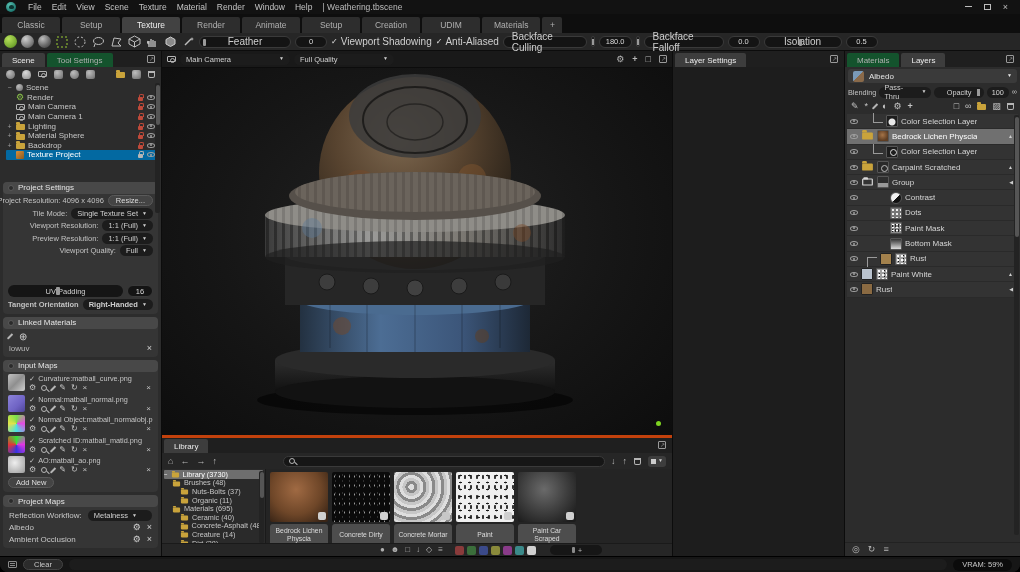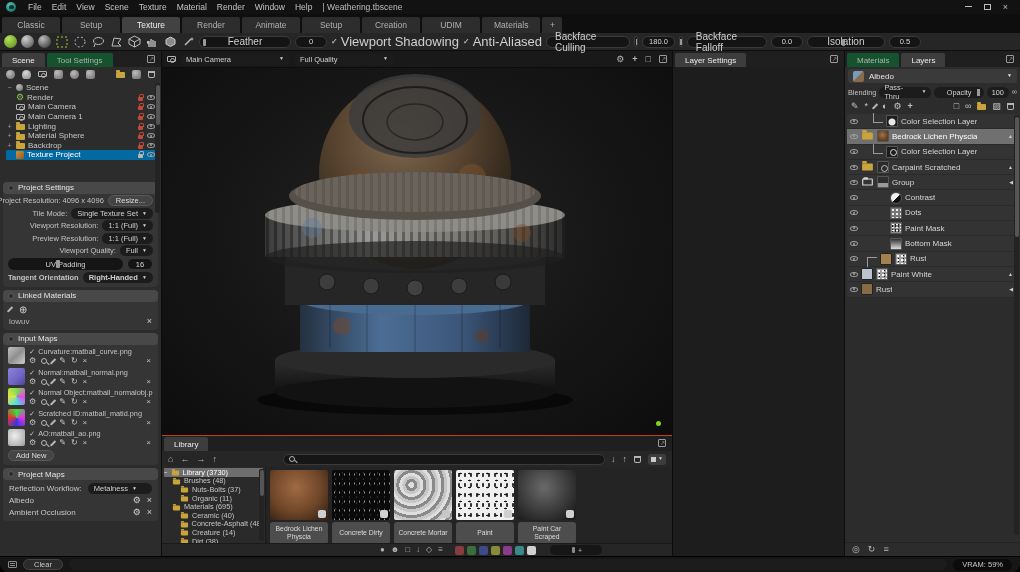--- a/index.html
+++ b/index.html
@@ -59,21 +59,21 @@
   .toolbar{height:18px;background:#262626;display:flex;align-items:center;padding:0 4px;gap:4px;border-bottom:1px solid #0c0c0c;}
   .tool-sph{width:13px;height:13px;border-radius:50%;}
   .sph-green{background:radial-gradient(circle at 35% 30%,#b6e05a,#76a831 65%,#3f6414);}
   .sph-gray{background:radial-gradient(circle at 35% 30%,#cfcfcf,#7e7e7e 60%,#3a3a3a);}
   .sph-dark{background:radial-gradient(circle at 35% 30%,#bdbdbd,#6a6a6a 55%,#2e2e2e);}
   .tool-svg{width:14px;height:14px;display:flex;align-items:center;justify-content:center;}
   .pill{height:12px;background:#141414;border:1px solid #3a3a3a;border-radius:7px;display:flex;align-items:center;justify-content:center;font-size:10px;color:#cfcfcf;position:relative;padding:0 8px;}
   .pill .handle{position:absolute;left:3px;top:2px;width:3px;height:7px;background:#9a9a9a;border-radius:1px;}
   .pill .handle.mid{left:45%;}
   .valbox{height:12px;min-width:32px;background:#141414;border:1px solid #3a3a3a;border-radius:7px;display:flex;align-items:center;justify-content:center;font-size:7.5px;color:#dadada;padding:0 6px;}
-  .chk{display:flex;align-items:center;gap:3px;font-size:13px;color:#cfcfcf;}
+  .chk{display:flex;align-items:center;gap:3px;font-size:10px;color:#cfcfcf;}
   .chk .g-check{color:#e0e0e0;font-size:8px;}
   .slide-handle{width:4px;height:11px;background:#1a1a1a;border:1px solid #3a3a3a;border-radius:2px;position:relative;}
   .slide-handle::before{content:"";position:absolute;left:0.5px;top:1.5px;width:1.5px;height:6px;background:#9a9a9a;}
 
   
   .main{display:flex;height:505px;}
   .left-panel{width:162px;background:#2c2c2c;border-right:1px solid #0c0c0c;position:relative;overflow:hidden;font-size:8px;}
   .center-col{width:510px;display:flex;flex-direction:column;background:#151515;}
   .mid-panel{width:173px;background:#1d1d1d;border-left:1px solid #0c0c0c;border-right:1px solid #0c0c0c;}
   .right-panel{width:175px;background:#2c2c2c;position:relative;overflow:hidden;}
@@ -101,21 +101,21 @@
   .ic-paint{width:8px;height:8px;background:linear-gradient(135deg,#d88f3a,#8a5a20);border-radius:1px;}
   .scrollbar-v{position:absolute;width:5px;background:#232323;border-radius:2px;}
   .sb-handle{position:absolute;left:0.5px;width:4px;background:#555;border-radius:2px;}
 
   .sect{margin:3px 3px 0 3px;background:#353535;border-radius:4px;padding-bottom:4px;}
   .sect-h{height:12px;background:#484848;border-radius:4px;display:flex;align-items:center;gap:4px;padding:0 5px;color:#e4e4e4;font-size:8px;}
   .sect-h .dot{width:6px;height:6px;border-radius:50%;background:#2b2b2b;border:1px solid #5a5a5a;}
   .ps-row{display:flex;align-items:center;justify-content:flex-end;gap:4px;padding:1.5px 5px 0 5px;color:#c2c2c2;font-size:7.5px;white-space:nowrap;}
   .dd{height:11px;background:#1c1c1c;border-radius:6px;display:flex;align-items:center;gap:4px;padding:0 6px;color:#d0d0d0;font-size:7.5px;}
   .btn{height:11px;background:#444;border:1px solid #5a5a5a;border-radius:6px;display:flex;align-items:center;padding:0 7px;color:#ddd;font-size:7.5px;}
-  .uvrow{display:flex;align-items:center;gap:4px;padding:2px 5px 0 5px;}
+  .uvrow{display:flex;align-items:center;gap:4px;padding:2px 5px 0 5px;margin-top:27px;}
   .uvslider{flex:1;height:12px;background:#151515;border-radius:6px;position:relative;display:flex;align-items:center;justify-content:center;font-size:7.5px;color:#cfcfcf;}
   .uvslider .handle{position:absolute;left:48px;top:2px;width:4px;height:8px;background:#9a9a9a;border-radius:1px;}
 
   .lm-icons{display:flex;align-items:center;gap:8px;padding:3px 6px 1px 6px;color:#cfcfcf;font-size:9px;}
   .lm-item{display:flex;align-items:center;padding:1px 6px 0 6px;color:#b8b8b8;font-size:8px;}
   .lm-item .g-x{margin-left:auto;color:#cfcfcf;font-size:9px;}
 
   .im-row{display:flex;gap:4px;padding:2.5px 5px 0 5px;}
   .im-thumb{width:17px;height:17px;border-radius:2px;flex:none;}
   .im-t1{background:linear-gradient(135deg,#c2c2c2,#8f8f8f 50%,#d0d0d0);}
@@ -131,21 +131,21 @@
   .pm-row{display:flex;align-items:center;gap:6px;padding:2.5px 6px 0 6px;color:#c6c6c6;font-size:8px;}
   .pm-row .ic{margin-left:auto;display:flex;gap:6px;align-items:center;color:#cfcfcf;font-size:9px;}
 
   
   .vp-header{height:17px;background:#191919;display:flex;align-items:center;gap:4px;padding:0 5px;border-bottom:1px solid #0c0c0c;}
   .vp-header .rt{margin-left:auto;display:flex;gap:8px;align-items:center;color:#b8b8b8;font-size:9px;}
   .viewport{position:relative;height:367px;background:radial-gradient(ellipse at 50% 45%,#232323 0%,#161616 55%,#0d0d0d 100%);overflow:hidden;}
   .vp-dot{position:absolute;right:11px;bottom:9px;width:5px;height:5px;border-radius:50%;background:#7ed321;}
 
   
-  .library{height:121px;background:#242424;border-top:1px solid #c2410c;display:flex;flex-direction:column;}
+  .library{height:121px;background:#242424;border-top:3px solid #c2410c;display:flex;flex-direction:column;}
   .lib-toolrow{height:16px;display:flex;align-items:center;gap:6px;padding:0 6px;background:#262626;}
   .lib-nav{display:flex;gap:7px;align-items:center;color:#b8b8b8;font-size:9px;}
   .lib-search{flex:1;height:11px;margin-left:60px;background:#161616;border:1px solid #3a3a3a;border-radius:6px;display:flex;align-items:center;gap:4px;padding:0 5px;}
   .lib-search input{flex:1;background:transparent;border:none;outline:none;color:#ddd;font-size:7.5px;font-family:inherit;}
   .lib-actions{display:flex;gap:7px;align-items:center;color:#b8b8b8;font-size:9px;}
   .lib-view{width:18px;height:11px;background:#3d3d3d;border-radius:3px;display:flex;align-items:center;justify-content:center;gap:2px;font-size:6px;color:#ccc;}
   .lib-body{flex:1;display:flex;overflow:hidden;}
   .lib-tree{width:104px;background:#2a2a2a;border-right:1px solid #1a1a1a;padding:1px 2px;overflow:hidden;position:relative;}
   .lf-row{height:8.6px;display:flex;align-items:center;gap:3px;color:#c6c6c6;font-size:7.3px;white-space:nowrap;}
   .lf-row.sel{background:#6e6e6e;color:#fff;border-radius:1px;}

